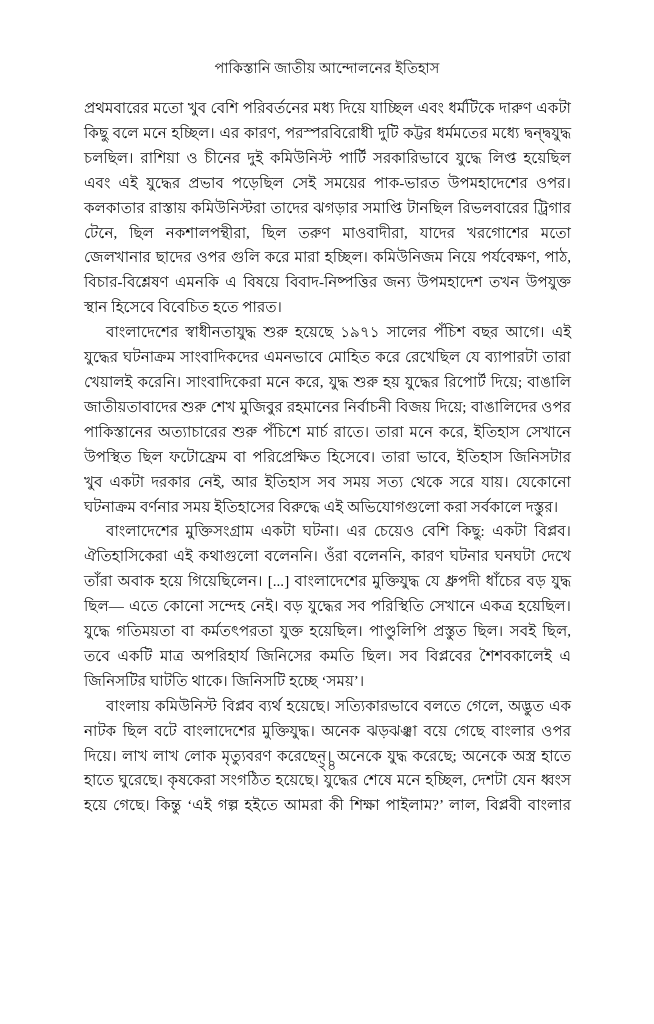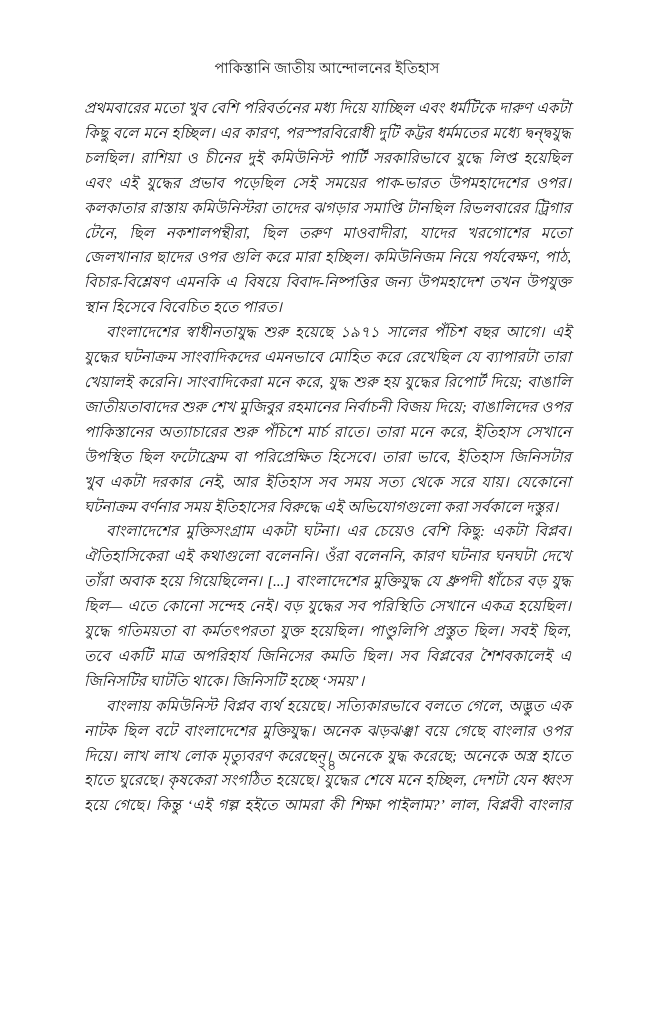--- a/index.html
+++ b/index.html
@@ -44,21 +44,20 @@
 
   .para {
     margin: 0;
     text-align: justify;
     text-justify: inter-word;
     font-size: 15.1px;
     line-height: 24.9px;
     color: #111111;
     word-spacing: 0.2px;
     hyphens: none;
-    font-style: italic;
   }
 
   .para.indented {
     text-indent: 22px;
   }
 
   
   .page-number {
     position: absolute;
     bottom: 42px;

